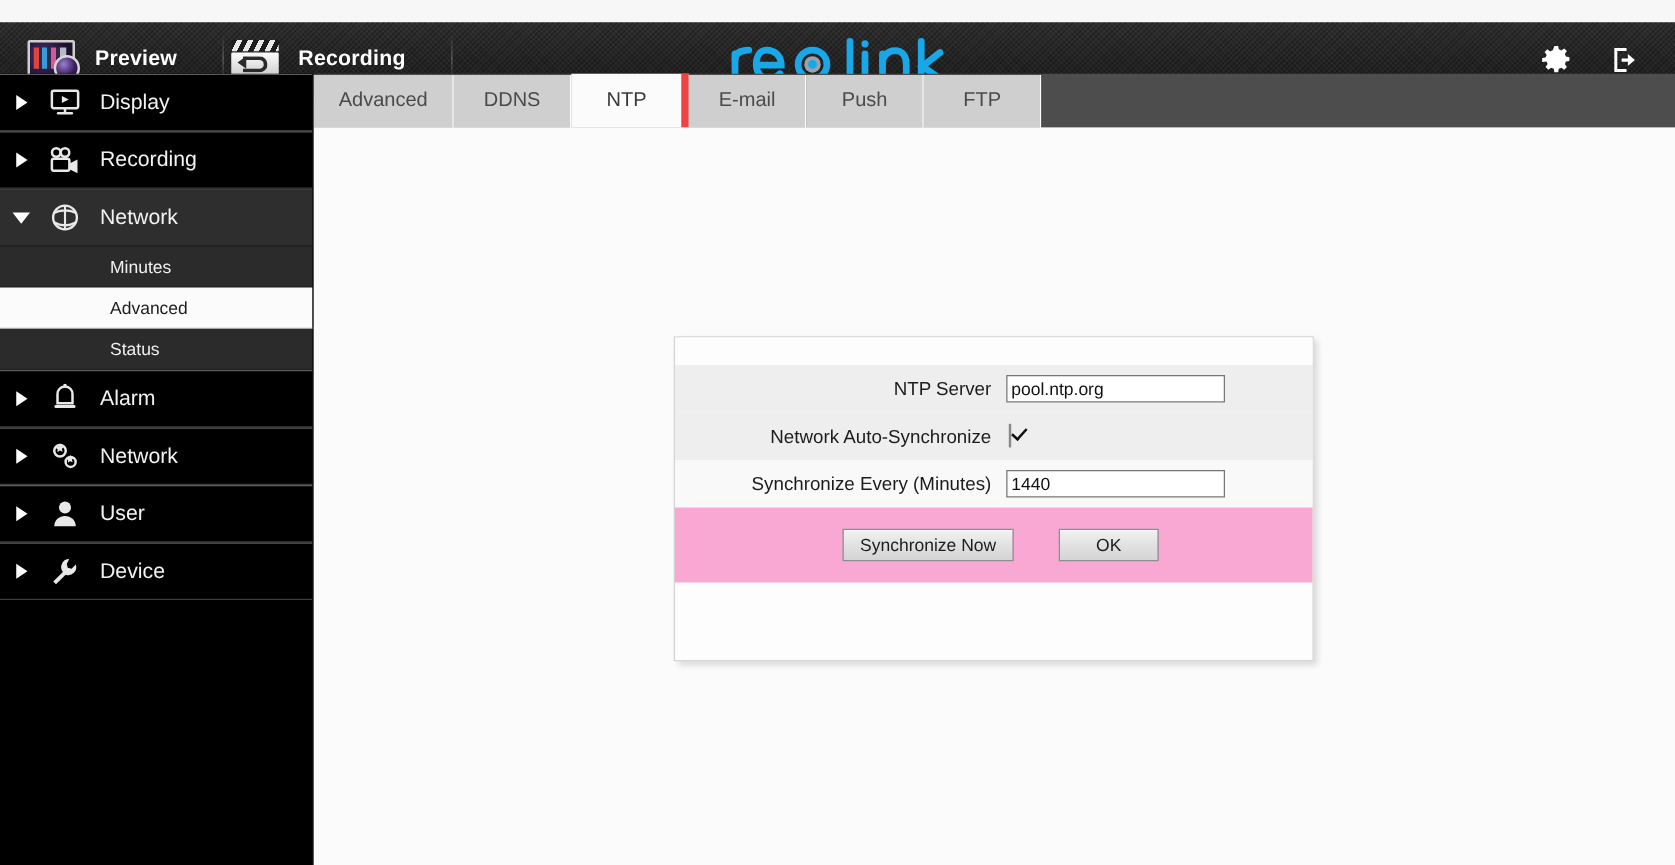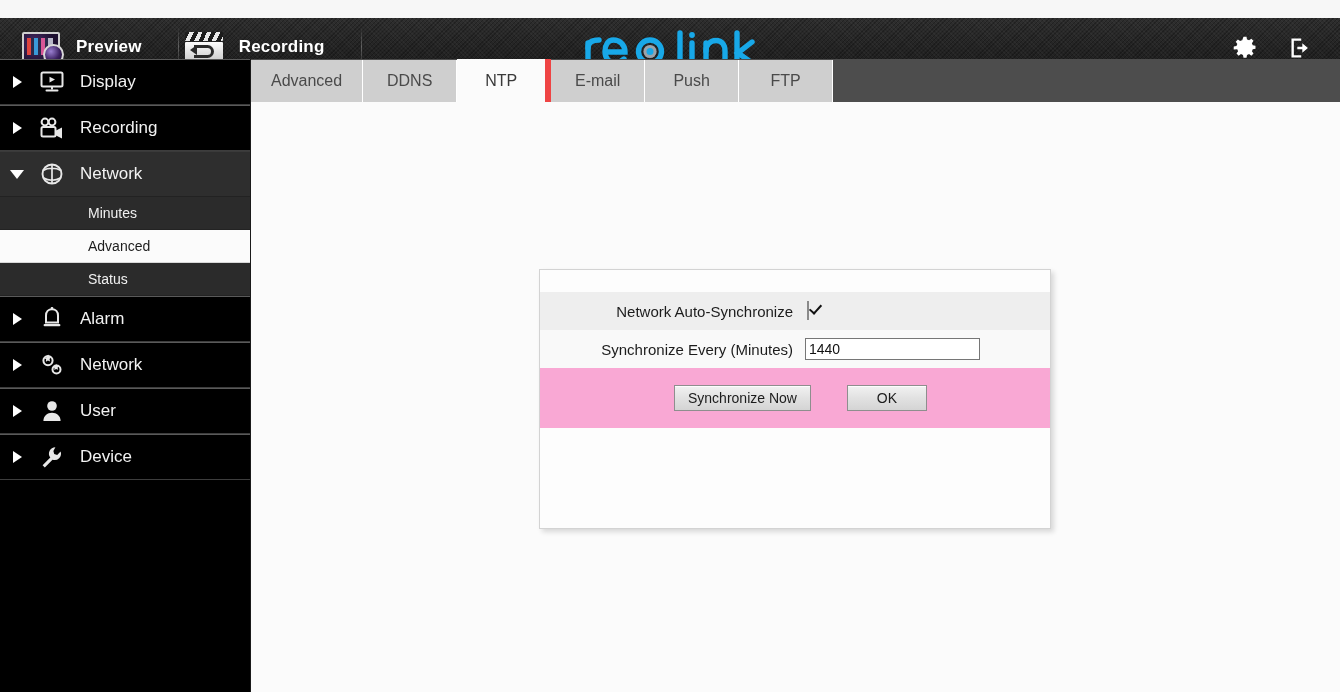--- a/index.html
+++ b/index.html
@@ -441,20 +441,26 @@
         <span>FTP</span>
       </div>
     <div class="tabfill"></div>
   </div>
 
   <div class="main">
 
     <div class="panel">
       <div class="panel-head"></div>
 
+      <div class="frow odd">
+        <div class="flabel">NTP Server</div>
+        <div class="fctl">
+          <input class="finput" type="text" value="pool.ntp.org" style="">
+        </div>
+      </div>
 
 
       <div class="frow odd">
         <div class="flabel">Network Auto-Synchronize</div>
         <div class="fctl">
           <span class="fcheck checked"></span>
         </div>
       </div>
 
       <div class="frow even">

